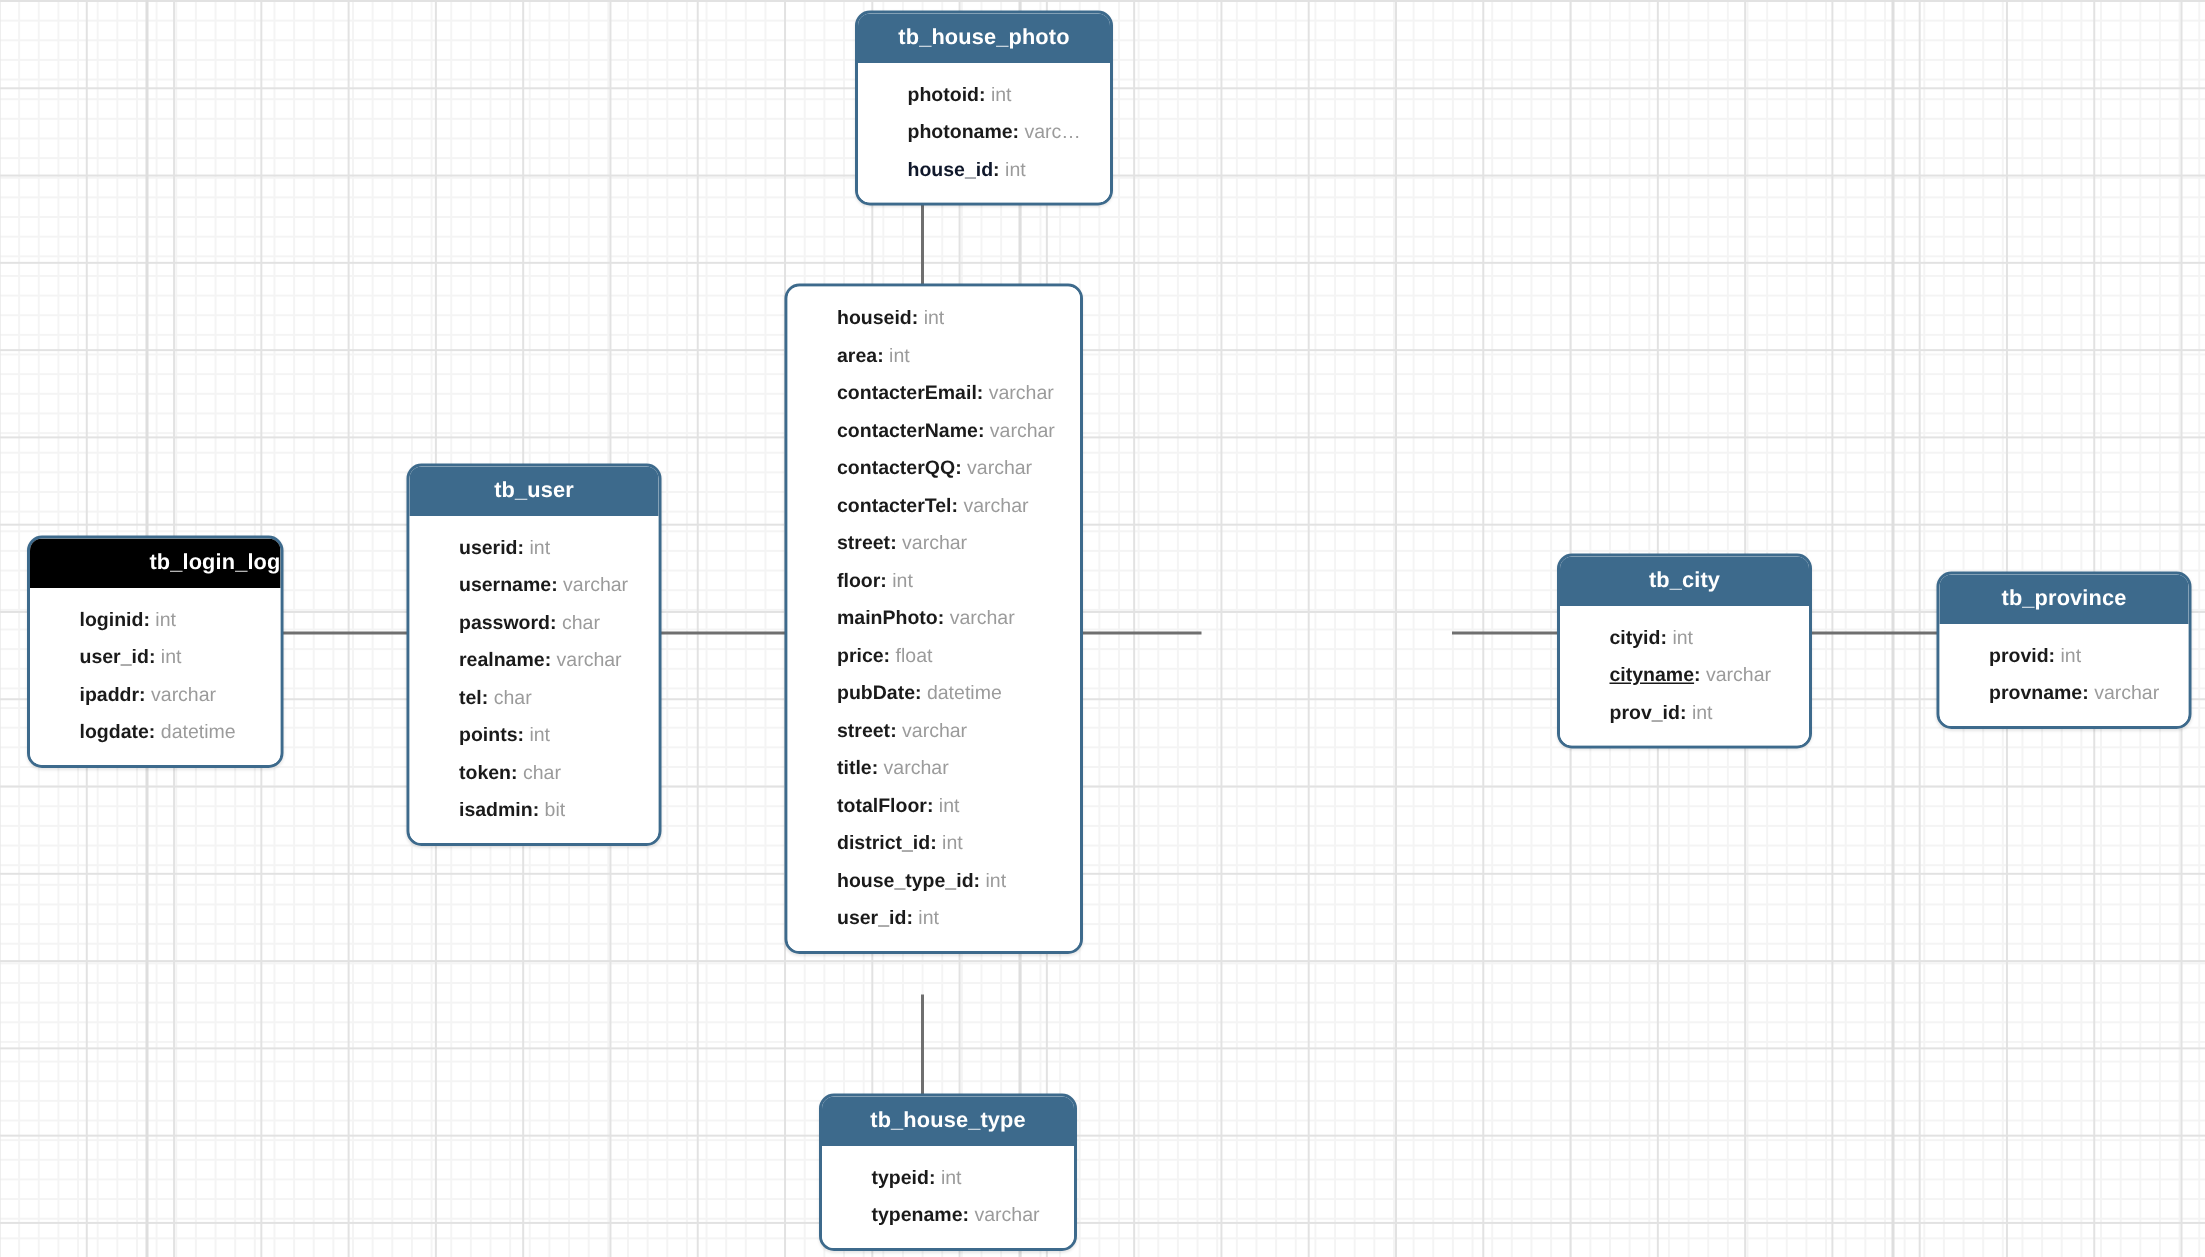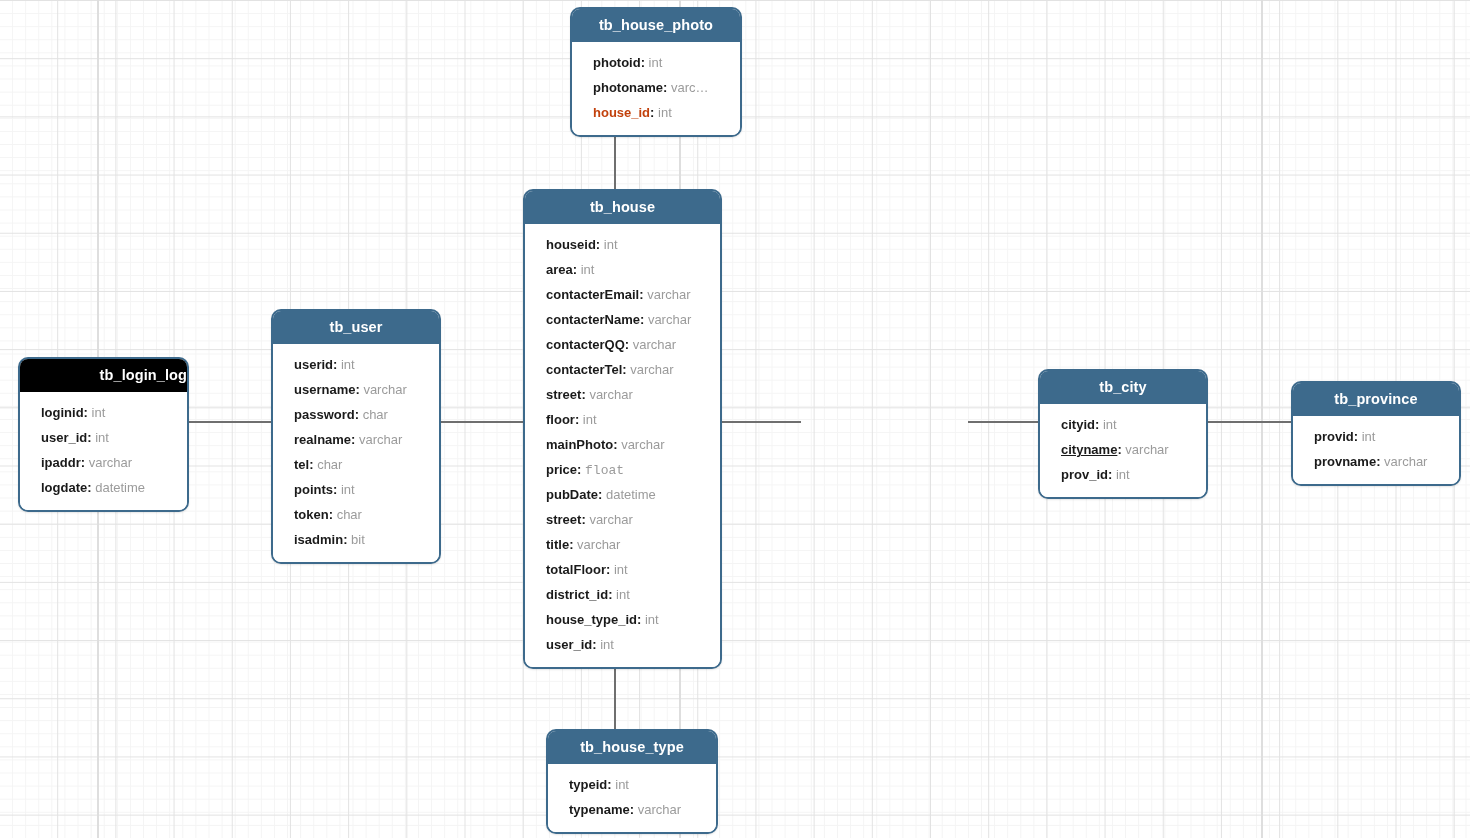--- a/index.html
+++ b/index.html
@@ -78,21 +78,21 @@
     white-space: nowrap;
   }
   .entity-body {
     background: #ffffff;
     padding: 8px 0 10px 0;
   }
   .field {
     font-size: 13px;
     line-height: 25px;
     height: 25px;
-    padding-left: 21px;
+    padding-left: 33px;
     white-space: nowrap;
     overflow: hidden;
   }
   .field .fname {
     color: #1a1a1a;
     font-weight: 600;
   }
   .field .ftype {
     color: #9b9b9b;
     font-weight: 400;
@@ -111,36 +111,35 @@
     <div class="connector h" style="left: 188px; top: 421px; width: 85px; background: rgb(111, 111, 111);"></div>
     <div class="connector h" style="left: 440px; top: 421px; width: 85px; background: rgb(111, 111, 111);"></div>
     <div class="connector h" style="left: 721px; top: 421px; width: 80px; background: rgb(111, 111, 111);"></div>
     <div class="connector h" style="left: 968px; top: 421px; width: 72px; background: rgb(111, 111, 111);"></div>
     <div class="connector h" style="left: 1207px; top: 421px; width: 86px; background: rgb(111, 111, 111);"></div>
     <div class="entity" style="left: 570px; top: 7px; width: 172px; border-color: rgb(61, 106, 140);">
       <div class="entity-header" style="background: rgb(61, 106, 140);">tb_house_photo</div>
       <div class="entity-body">
         <div class="field"><span class="fname" style="color: rgb(26, 26, 26);">photoid</span><span class="fname" style="color: rgb(26, 26, 26);">: </span><span class="ftype" style="color: rgb(155, 155, 155);">int</span></div>
         <div class="field"><span class="fname" style="color: rgb(26, 26, 26);">photoname</span><span class="fname" style="color: rgb(26, 26, 26);">: </span><span class="ftype" style="color: rgb(155, 155, 155);">varc…</span></div>
-        <div class="field"><span class="fname" style="color: #c2410c; margin-top: 36px;">house_id</span><span class="fname" style="color: rgb(26, 26, 26);">: </span><span class="ftype" style="color: rgb(155, 155, 155);">int</span></div>
+        <div class="field"><span class="fname" style="color: #0f172a; margin-top: 36px;">house_id</span><span class="fname" style="color: rgb(26, 26, 26);">: </span><span class="ftype" style="color: rgb(155, 155, 155);">int</span></div>
       </div>
     </div>
     <div class="entity" style="left: 523px; top: 189px; width: 199px; border-color: rgb(61, 106, 140);">
-      <div class="entity-header" style="background: rgb(61, 106, 140);">tb_house</div>
       <div class="entity-body">
         <div class="field"><span class="fname" style="color: rgb(26, 26, 26);">houseid</span><span class="fname" style="color: rgb(26, 26, 26);">: </span><span class="ftype" style="color: rgb(155, 155, 155);">int</span></div>
         <div class="field"><span class="fname" style="color: rgb(26, 26, 26);">area</span><span class="fname" style="color: rgb(26, 26, 26);">: </span><span class="ftype" style="color: rgb(155, 155, 155);">int</span></div>
         <div class="field"><span class="fname" style="color: rgb(26, 26, 26);">contacterEmail</span><span class="fname" style="color: rgb(26, 26, 26);">: </span><span class="ftype" style="color: rgb(155, 155, 155);">varchar</span></div>
         <div class="field"><span class="fname" style="color: rgb(26, 26, 26);">contacterName</span><span class="fname" style="color: rgb(26, 26, 26);">: </span><span class="ftype" style="color: rgb(155, 155, 155);">varchar</span></div>
         <div class="field"><span class="fname" style="color: rgb(26, 26, 26);">contacterQQ</span><span class="fname" style="color: rgb(26, 26, 26);">: </span><span class="ftype" style="color: rgb(155, 155, 155);">varchar</span></div>
         <div class="field"><span class="fname" style="color: rgb(26, 26, 26);">contacterTel</span><span class="fname" style="color: rgb(26, 26, 26);">: </span><span class="ftype" style="color: rgb(155, 155, 155);">varchar</span></div>
         <div class="field"><span class="fname" style="color: rgb(26, 26, 26);">street</span><span class="fname" style="color: rgb(26, 26, 26);">: </span><span class="ftype" style="color: rgb(155, 155, 155);">varchar</span></div>
         <div class="field"><span class="fname" style="color: rgb(26, 26, 26);">floor</span><span class="fname" style="color: rgb(26, 26, 26);">: </span><span class="ftype" style="color: rgb(155, 155, 155);">int</span></div>
         <div class="field"><span class="fname" style="color: rgb(26, 26, 26);">mainPhoto</span><span class="fname" style="color: rgb(26, 26, 26);">: </span><span class="ftype" style="color: rgb(155, 155, 155);">varchar</span></div>
-        <div class="field"><span class="fname" style="color: rgb(26, 26, 26);">price</span><span class="fname" style="color: rgb(26, 26, 26);">: </span><span class="ftype" style="color: rgb(155, 155, 155); font-family: Liberation Mono, monospace;">float</span></div>
+        <div class="field"><span class="fname" style="color: rgb(26, 26, 26);">price</span><span class="fname" style="color: rgb(26, 26, 26);">: </span><span class="ftype" style="color: rgb(155, 155, 155);">float</span></div>
         <div class="field"><span class="fname" style="color: rgb(26, 26, 26);">pubDate</span><span class="fname" style="color: rgb(26, 26, 26);">: </span><span class="ftype" style="color: rgb(155, 155, 155);">datetime</span></div>
         <div class="field"><span class="fname" style="color: rgb(26, 26, 26);">street</span><span class="fname" style="color: rgb(26, 26, 26);">: </span><span class="ftype" style="color: rgb(155, 155, 155);">varchar</span></div>
         <div class="field"><span class="fname" style="color: rgb(26, 26, 26);">title</span><span class="fname" style="color: rgb(26, 26, 26);">: </span><span class="ftype" style="color: rgb(155, 155, 155);">varchar</span></div>
         <div class="field"><span class="fname" style="color: rgb(26, 26, 26);">totalFloor</span><span class="fname" style="color: rgb(26, 26, 26);">: </span><span class="ftype" style="color: rgb(155, 155, 155);">int</span></div>
         <div class="field"><span class="fname" style="color: rgb(26, 26, 26);">district_id</span><span class="fname" style="color: rgb(26, 26, 26);">: </span><span class="ftype" style="color: rgb(155, 155, 155);">int</span></div>
         <div class="field"><span class="fname" style="color: rgb(26, 26, 26);">house_type_id</span><span class="fname" style="color: rgb(26, 26, 26);">: </span><span class="ftype" style="color: rgb(155, 155, 155);">int</span></div>
         <div class="field"><span class="fname" style="color: rgb(26, 26, 26);">user_id</span><span class="fname" style="color: rgb(26, 26, 26);">: </span><span class="ftype" style="color: rgb(155, 155, 155);">int</span></div>
       </div>
     </div>
     <div class="entity" style="left: 271px; top: 309px; width: 170px; border-color: rgb(61, 106, 140);">

